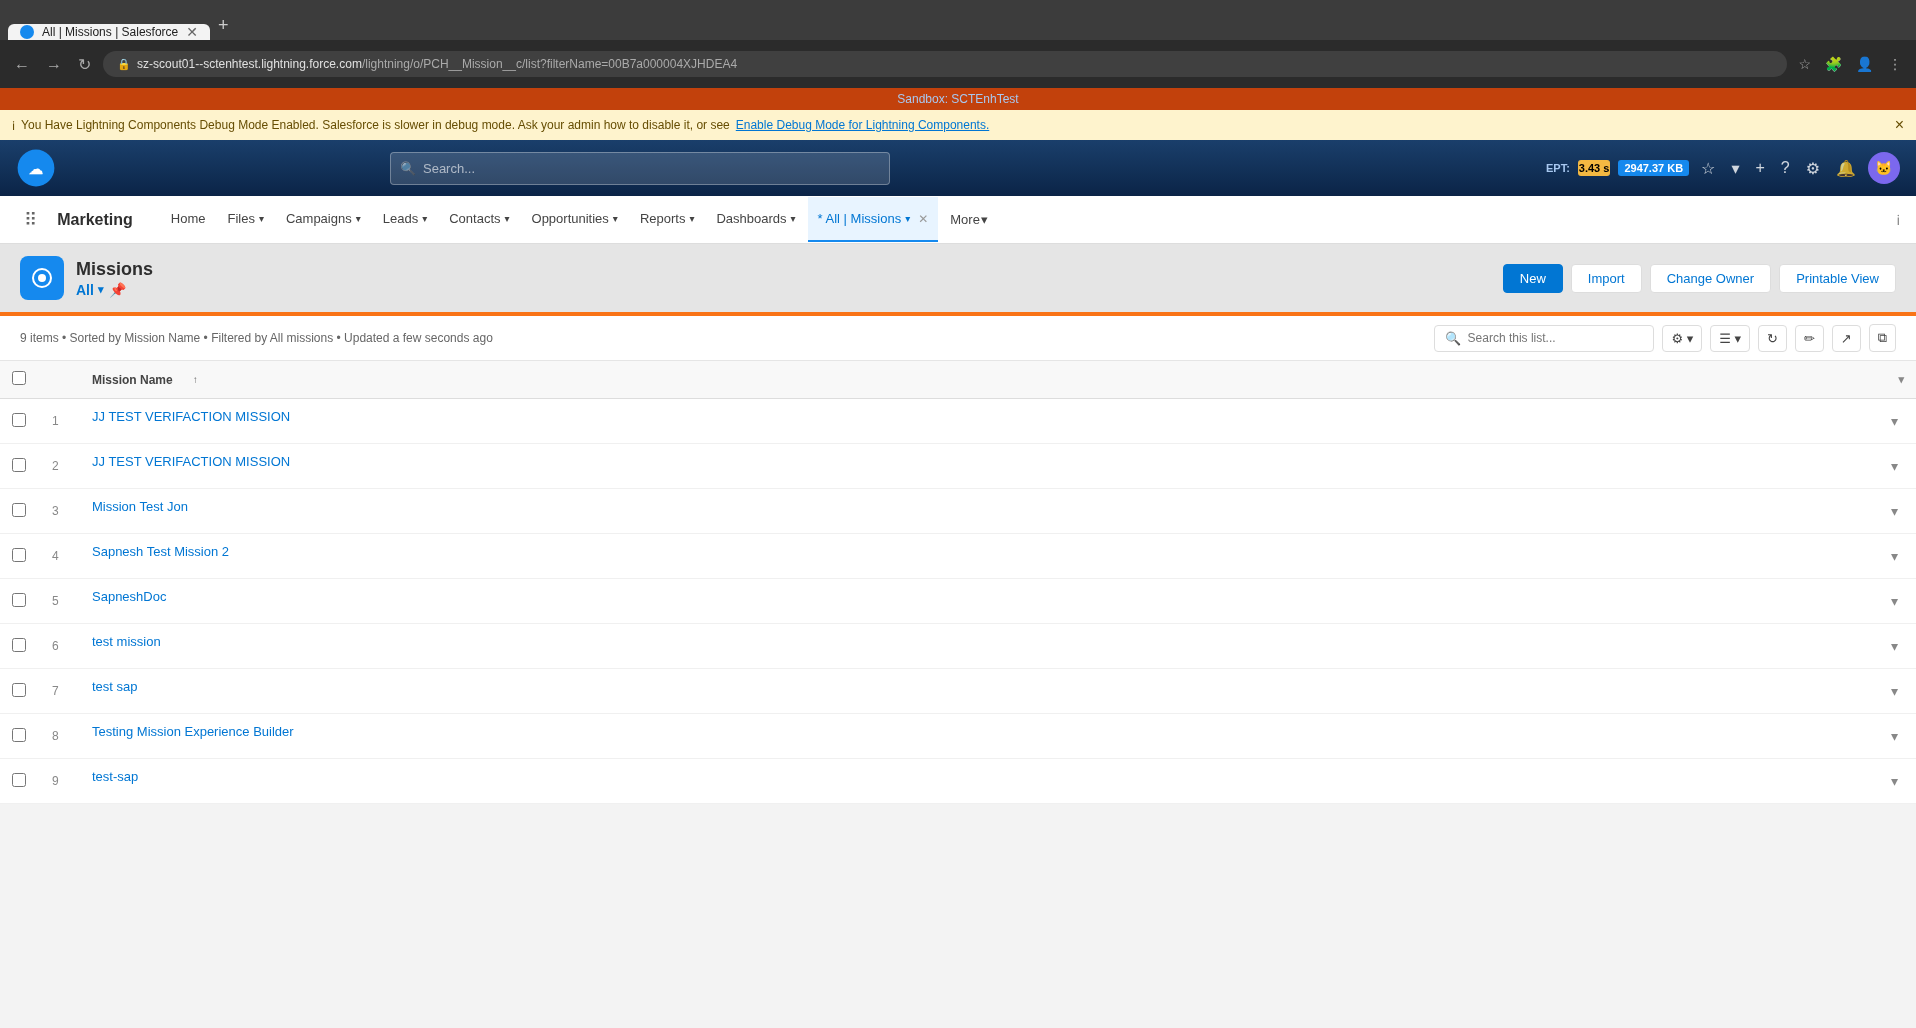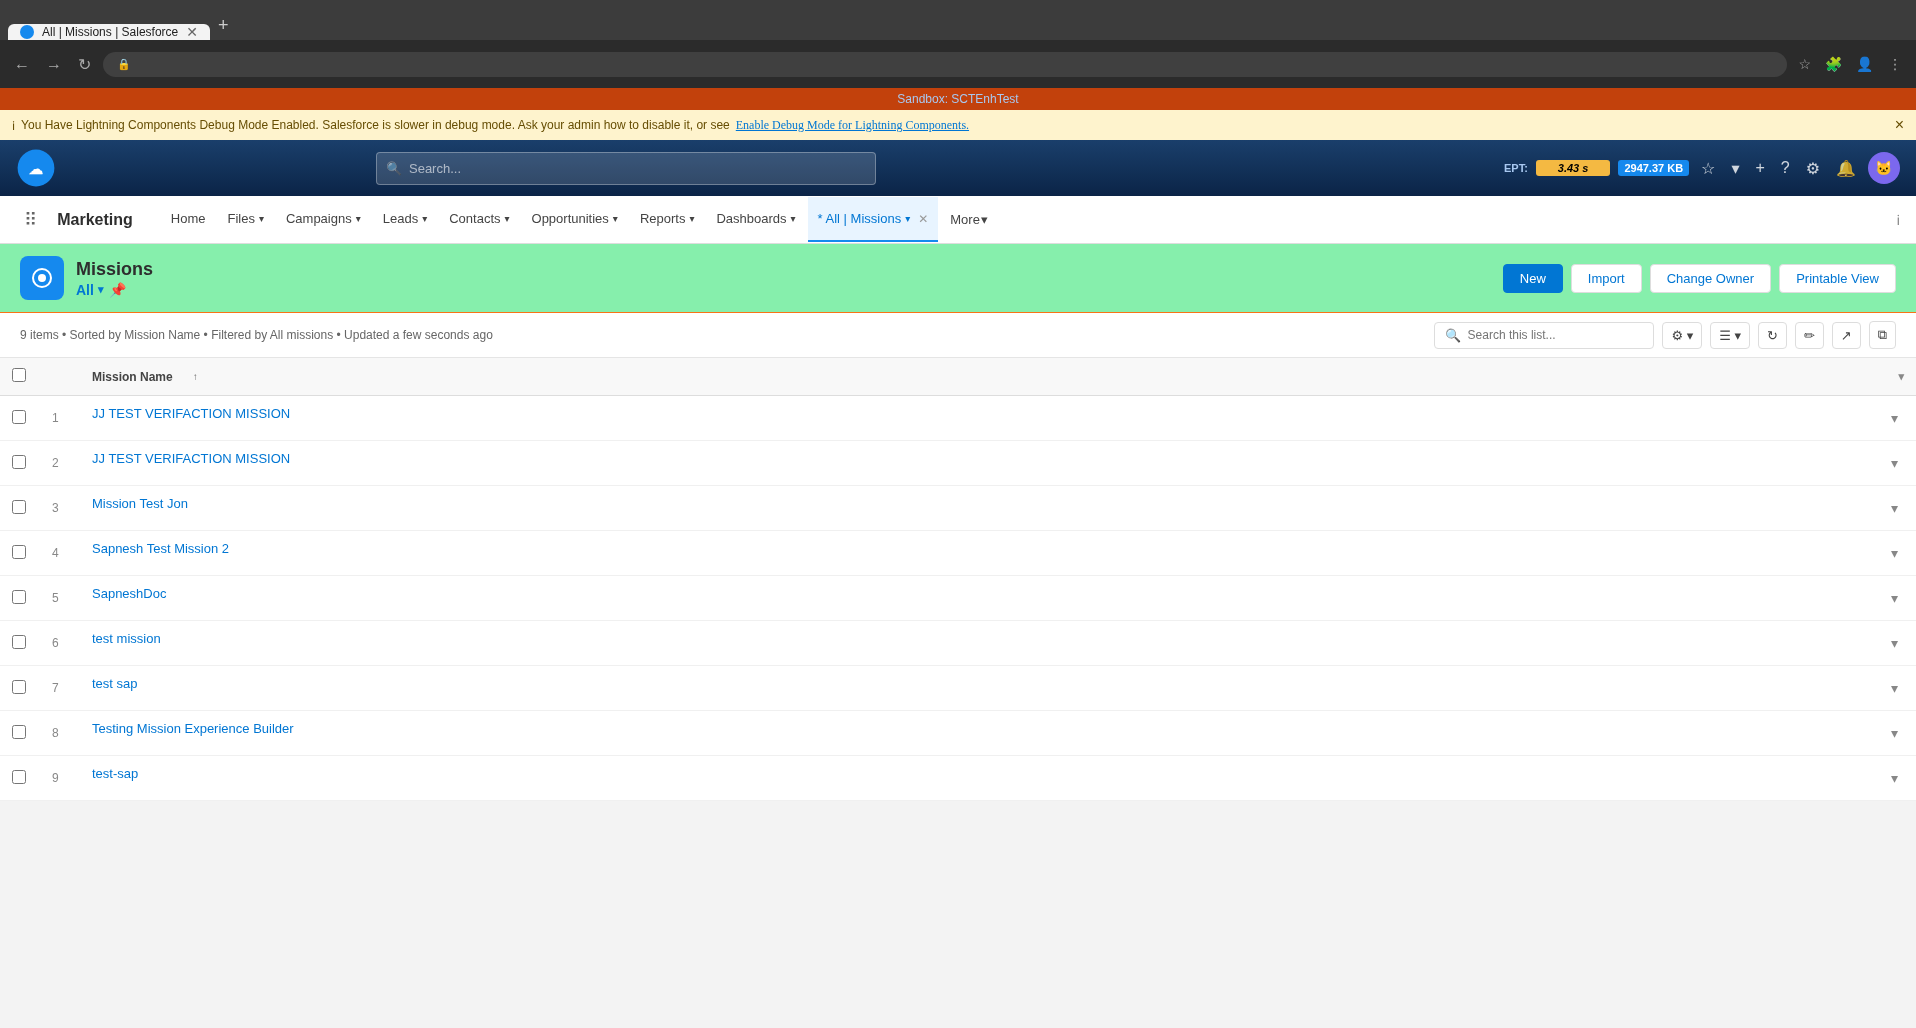--- a/index.html
+++ b/index.html
@@ -18,34 +18,34 @@
     .address-field { flex: 1; background: #404040; border: none; border-radius: 16px; padding: 6px 14px; color: #e0e0e0; font-size: 12px; display: flex; align-items: center; gap: 6px; }
     .address-field .lock-icon { color: #aaa; font-size: 11px; }
     .address-url { color: #aaa; }
     .address-url span { color: #e0e0e0; }
     .browser-actions { display: flex; align-items: center; gap: 6px; }
     .browser-action-btn { background: none; border: none; color: #aaa; font-size: 14px; cursor: pointer; padding: 4px; }
 
     
     .sf-sandbox-banner { background: #c2410c; color: #a8c8f0; text-align: center; padding: 4px; font-size: 12px; }
     .sf-debug-banner { background: #fef3cd; color: #664d03; text-align: center; padding: 6px 12px; font-size: 12px; display: flex; align-items: center; justify-content: center; gap: 6px; }
-    .sf-debug-banner a { color: #0176d3; text-decoration: underline; font-family: Liberation Serif, serif; }
+    .sf-debug-banner a { color: #0176d3; text-decoration: underline; }
     .sf-debug-close { margin-left: auto; background: none; border: none; cursor: pointer; color: #664d03; font-size: 16px; }
 
     
     .sf-header { background: linear-gradient(to bottom, #1a3f6b, #0b2447); padding: 8px 16px; display: flex; align-items: center; gap: 12px; height: 56px; }
     .sf-logo { width: 40px; height: 40px; }
     .sf-search-bar { flex: 1; max-width: 500px; margin: 0 auto; }
     .sf-search-input { width: 100%; background: rgba(255,255,255,0.15); border: 1px solid rgba(255,255,255,0.3); border-radius: 4px; padding: 8px 12px 8px 32px; color: #fff; font-size: 13px; }
     .sf-search-input::placeholder { color: rgba(255,255,255,0.6); }
     .sf-search-wrapper { position: relative; }
     .sf-search-icon { position: absolute; left: 10px; top: 50%; transform: translateY(-50%); color: rgba(255,255,255,0.6); font-size: 13px; }
     .sf-header-right { display: flex; align-items: center; gap: 8px; margin-left: auto; }
     .ept-label { color: #a8c8f0; font-size: 11px; font-weight: bold; }
-    .ept-value { background: #f4b942; color: #000; border-radius: 3px; padding: 2px 22px; font-size: 11px; font-weight: bold; font-style: italic; }
+    .ept-value { background: #f4b942; color: #000; border-radius: 3px; padding: 2px 1px; font-size: 11px; font-weight: bold; }
     .kb-value { background: #1589ee; color: #fff; border-radius: 3px; padding: 2px 6px; font-size: 11px; font-weight: bold; }
     .header-icon-btn { background: none; border: none; color: rgba(255,255,255,0.8); font-size: 16px; cursor: pointer; padding: 4px; }
     .avatar { width: 32px; height: 32px; border-radius: 50%; background: #7b68ee; display: flex; align-items: center; justify-content: center; color: #fff; font-size: 14px; overflow: hidden; cursor: pointer; }
 
     
     .sf-nav { background: #fff; border-bottom: 1px solid #ddd; display: flex; align-items: center; padding: 0 16px; height: 48px; }
     .sf-nav-apps { font-size: 18px; color: #666; cursor: pointer; padding: 4px 8px; margin-right: 4px; }
     .sf-nav-app-name { font-size: 16px; font-weight: 600; color: #2e2e2e; margin-right: 20px; padding: 0 8px; }
     .sf-nav-items { display: flex; align-items: center; flex: 1; gap: 2px; }
     .nav-item { display: flex; align-items: center; gap: 4px; padding: 14px 10px; color: #444; font-size: 13px; cursor: pointer; text-decoration: none; white-space: nowrap; border-bottom: 2px solid transparent; }
@@ -53,21 +53,21 @@
     .nav-item .chevron { font-size: 10px; }
     .nav-item-close { font-size: 12px; color: #999; cursor: pointer; margin-left: 4px; }
     .nav-more { display: flex; align-items: center; gap: 1px; padding: 14px 10px; color: #444; font-size: 13px; cursor: pointer; }
     .nav-info { margin-left: auto; color: #888; font-size: 14px; cursor: pointer; }
 
     
     .sf-main { background: #f3f3f3; padding: 0; min-height: 600px; }
 
     
     .list-view-container { background: #fff; margin: 0; }
-    .list-view-header { background: #86efac; border-bottom: 1px solid #f97316; padding: 12px 20px; display: flex; align-items: center; justify-content: space-between; }
+    .list-view-header { background: #e5e5e5; border-bottom: 4px solid #f97316; padding: 12px 20px; display: flex; align-items: center; justify-content: space-between; }
     .list-view-title-section { display: flex; align-items: center; gap: 12px; }
     .list-view-icon { width: 44px; height: 44px; border-radius: 8px; background: #1589ee; display: flex; align-items: center; justify-content: center; }
     .list-view-icon svg { fill: #fff; }
     .list-view-title { font-size: 18px; font-weight: 600; color: #2e2e2e; }
     .list-view-subtitle { display: flex; align-items: center; gap: 6px; margin-top: 2px; }
     .view-selector { display: flex; align-items: center; gap: 4px; font-size: 14px; font-weight: 700; color: #0176d3; cursor: pointer; }
     .view-selector .dropdown-arrow { font-size: 11px; }
     .pin-btn { background: none; border: none; cursor: pointer; color: #666; font-size: 14px; }
     .list-view-actions { display: flex; gap: 8px; }
     .action-btn { padding: 6px 16px; border-radius: 4px; font-size: 13px; cursor: pointer; border: 1px solid #ddd; background: #fff; color: #0176d3; font-weight: 500; }
@@ -110,20 +110,23 @@
       <span class="tab-close">✕</span>
     </div>
     <button class="browser-tab-new">+</button>
   </div>
   <div class="browser-address-bar">
     <button class="nav-btn">←</button>
     <button class="nav-btn">→</button>
     <button class="nav-btn">↻</button>
     <div class="address-field">
       <span class="lock-icon">🔒</span>
+      <span class="address-url">
+        <span>sz-scout01--sctenhtest.lightning.force.com</span><span style="color:#aaa">/lightning/o/PCH__Mission__c/list?filterName=00B7a000004XJHDEA4</span>
+      </span>
     </div>
     <div class="browser-actions">
       <button class="browser-action-btn">☆</button>
       <button class="browser-action-btn">🧩</button>
       <button class="browser-action-btn">👤</button>
       <button class="browser-action-btn">⋮</button>
     </div>
   </div>
 </div>
 

